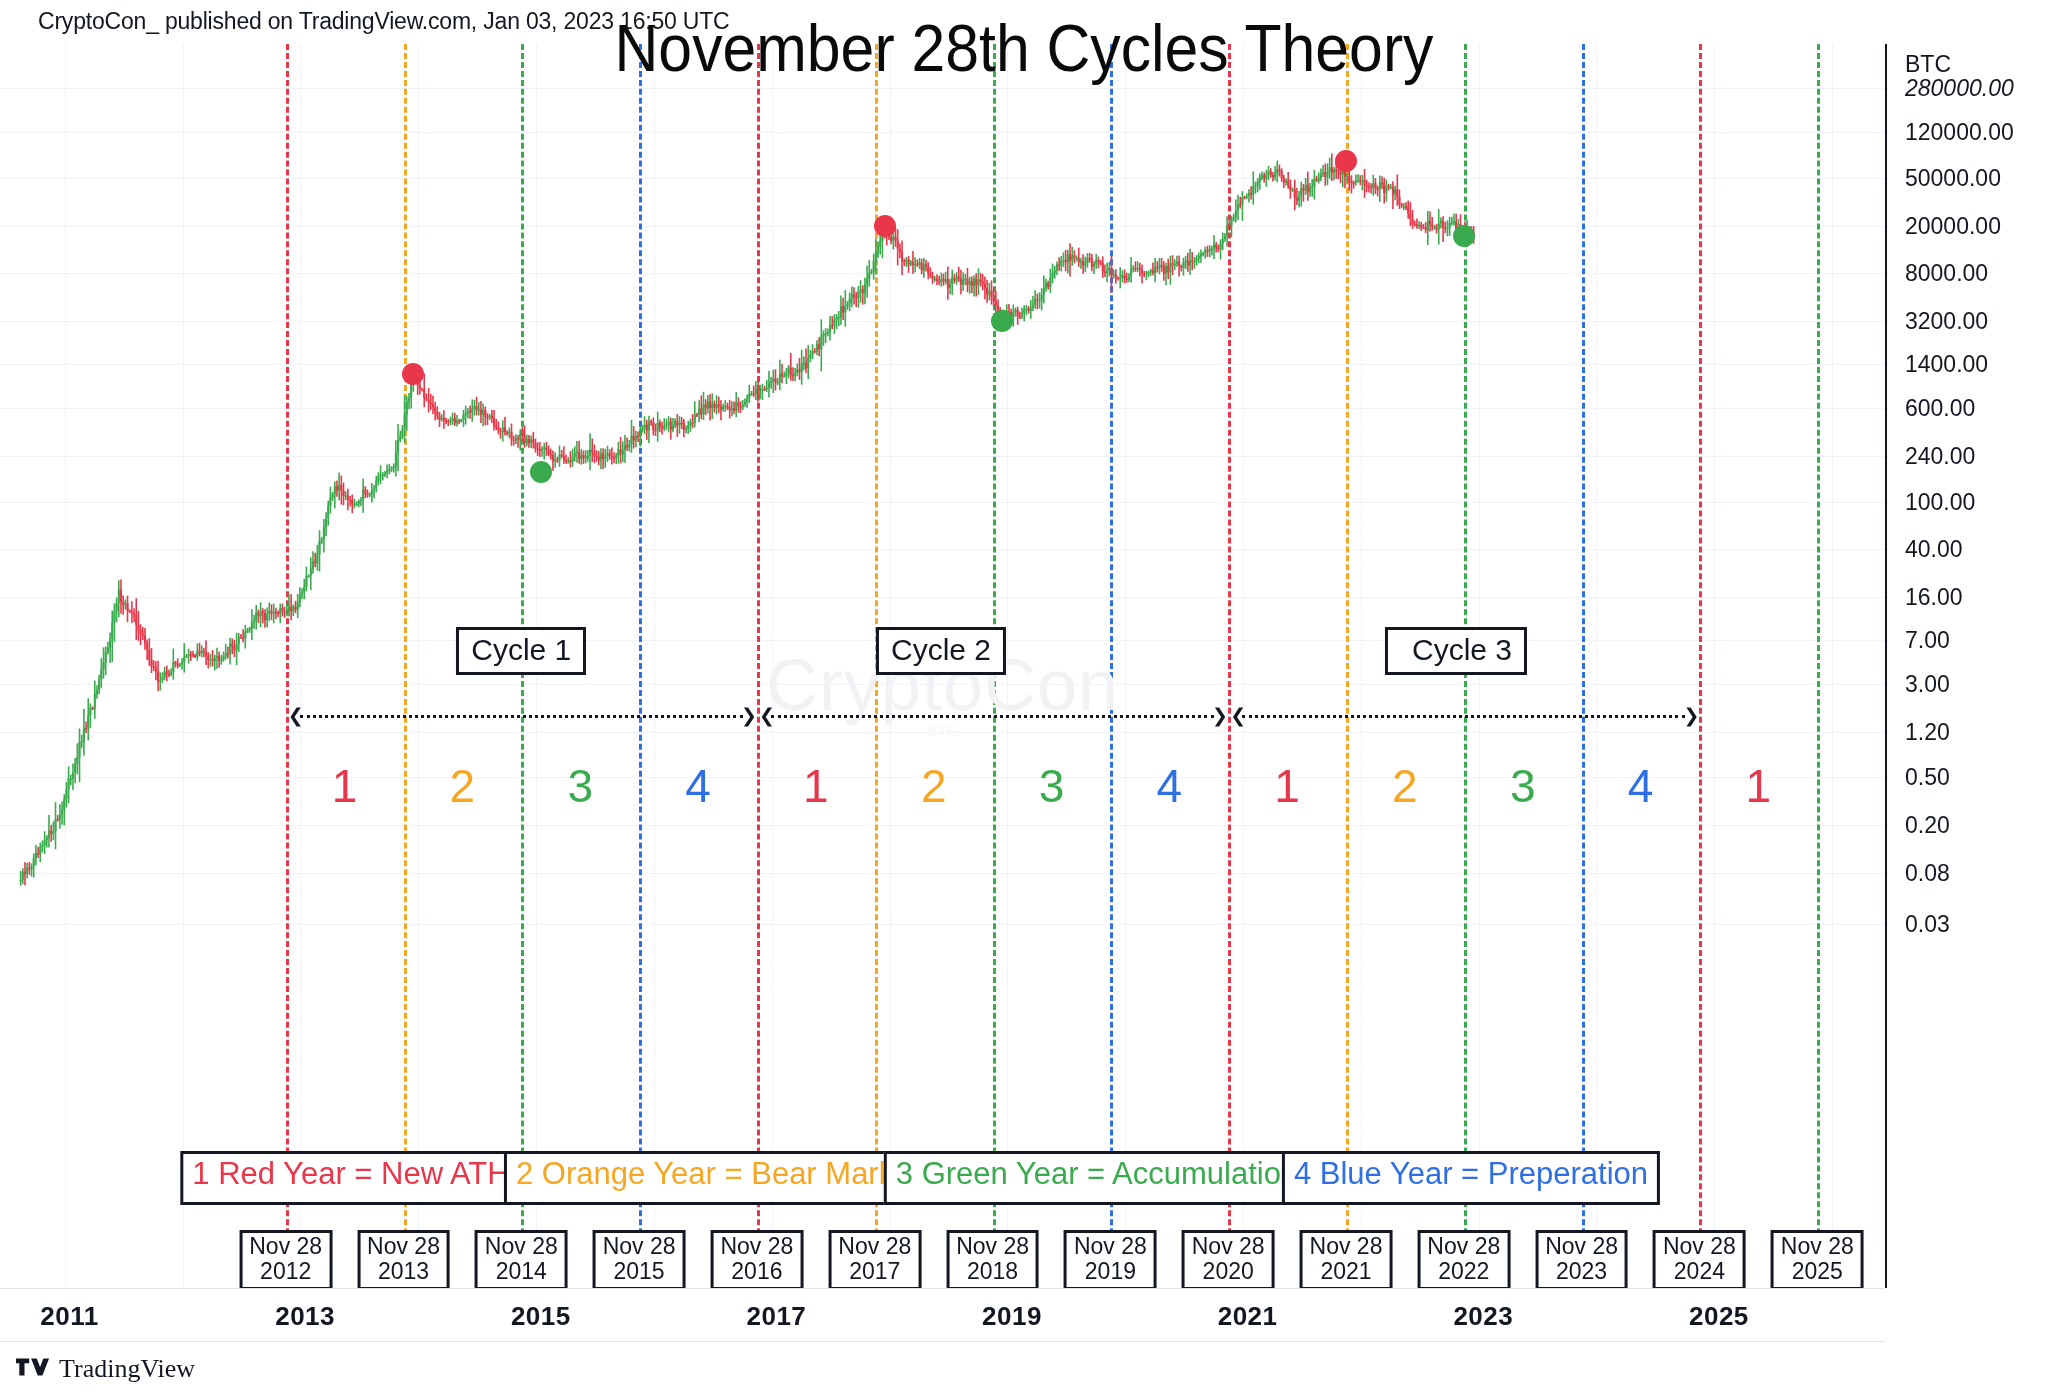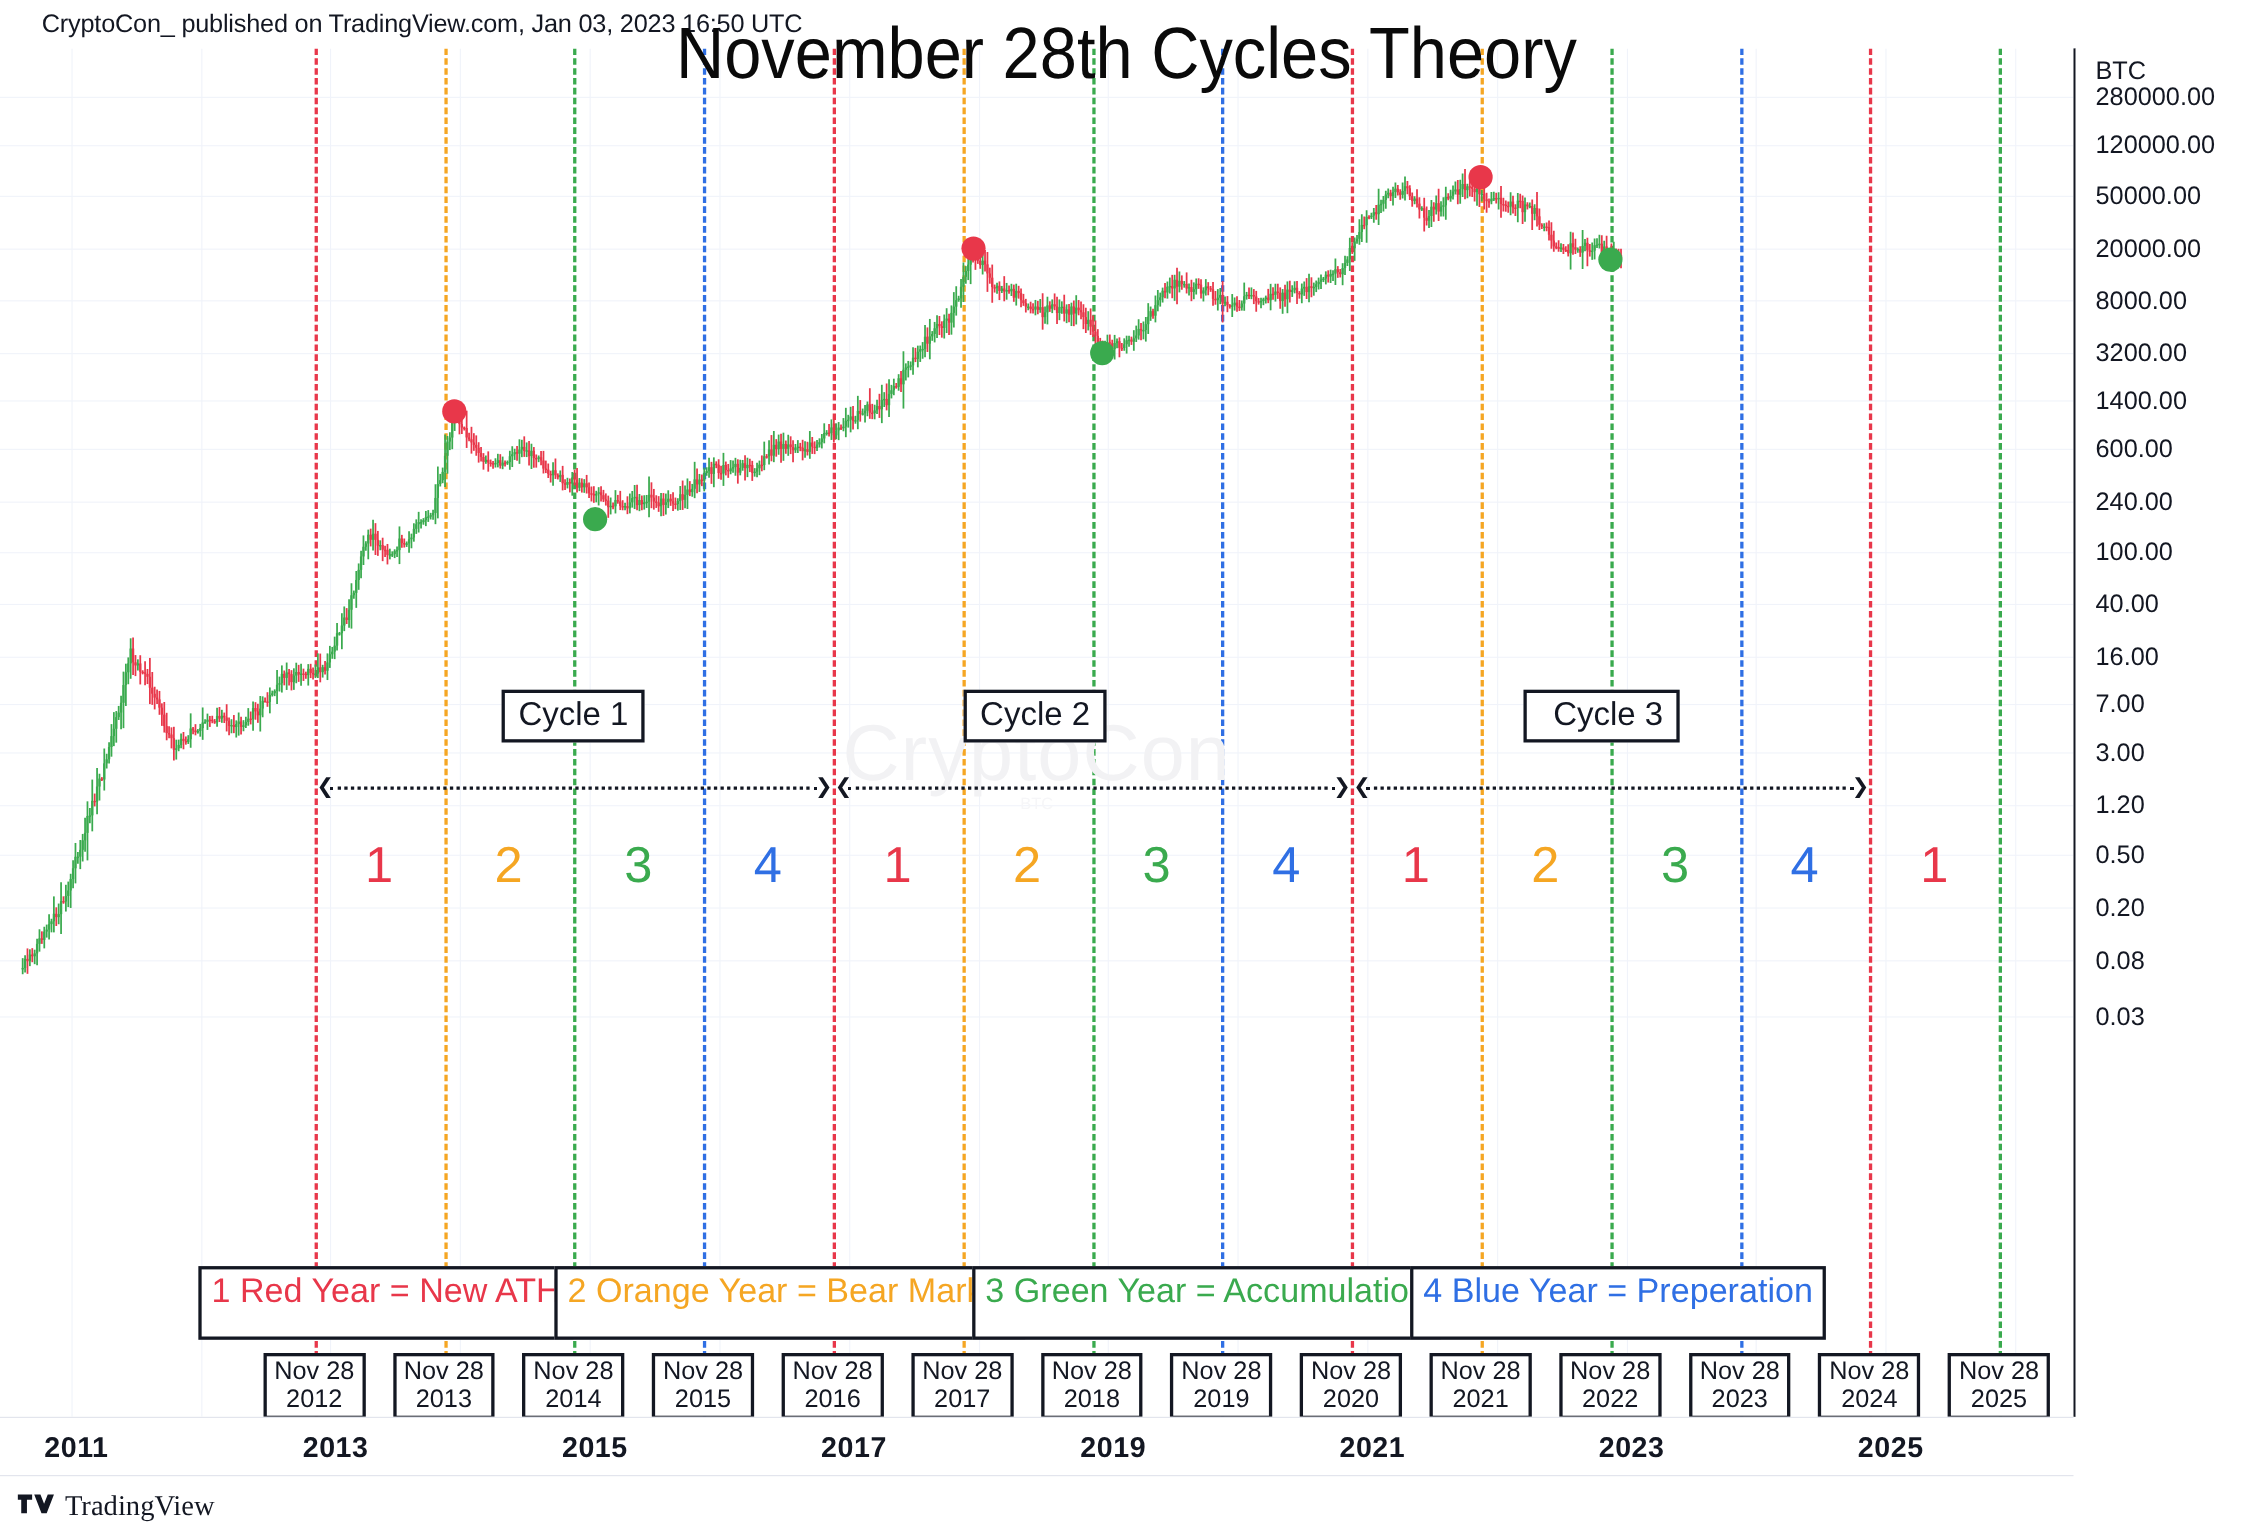--- a/index.html
+++ b/index.html
@@ -170,21 +170,21 @@
     font-weight: 400;
     font-family: "Liberation Sans Narrow", "Liberation Sans", sans-serif;
   }
 
   
   .legend-box {
     position: absolute;
     transform: translateX(-50%);
     border: 3px solid #131722;
     background: #ffffff;
-    padding: 2px 9px 22px 9px;
+    padding: 2px 9px 9px 9px;
     font-size: 31px;
     white-space: nowrap;
     font-family: "Liberation Sans Narrow", "Liberation Sans", sans-serif;
     line-height: 1.18;
   }
 
   
   .date-box {
     position: absolute;
     transform: translateX(-50%);
@@ -1762,21 +1762,21 @@
   </div>
 
   <div id="chart-title">November 28th Cycles Theory</div>
 
   <div id="axis-sep"></div>
   <div id="xaxis-top-line"></div>
   <div id="xaxis-bot-line"></div>
 
   <div id="price-axis">
       <div class="psym" style="top: 7px;">BTC</div>
-      <div class="plabel" style="top: 44px;">280000.00</div>
+      <div class="plabel" style="top: 44px; font-style: italic;">280000.00</div>
       <div class="plabel" style="top: 88.1px;">120000.00</div>
       <div class="plabel" style="top: 133.7px;">50000.00</div>
       <div class="plabel" style="top: 181.5px;">20000.00</div>
       <div class="plabel" style="top: 229.2px;">8000.00</div>
       <div class="plabel" style="top: 276.9px;">3200.00</div>
       <div class="plabel" style="top: 320px;">1400.00</div>
       <div class="plabel" style="top: 364.1px;">600.00</div>
       <div class="plabel" style="top: 411.9px;">240.00</div>
       <div class="plabel" style="top: 457.5px;">100.00</div>
       <div class="plabel" style="top: 505.2px;">40.00</div>

